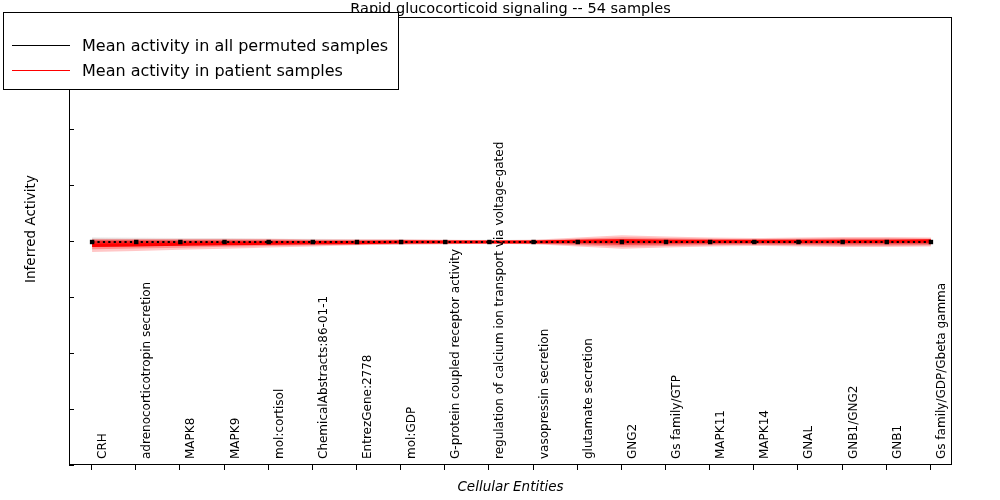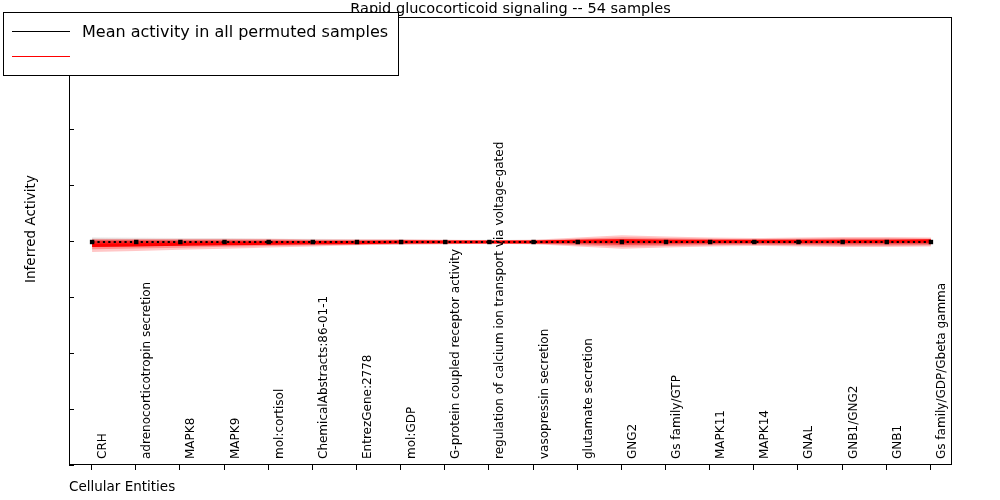--- a/index.html
+++ b/index.html
@@ -70,24 +70,25 @@
     width: 5px;
     height: 0;
     border-top: 1.2px solid #000000;
   }
   
   #xlabel {
     position: absolute;
     left: 69px;
     top: 478px;
     width: 883px;
-    text-align: left;
+    text-align: center;
     font-size: 13.5px;
     color: #000000;
     white-space: nowrap;
+    font-style: italic;
   }
   .xtick-mark {
     position: absolute;
     top: 0px;
     height: 5px;
     width: 0;
     border-left: 1.2px solid #000000;
   }
   .xtick-label {
     position: absolute;
@@ -98,21 +99,21 @@
     transform-origin: 0% 0%;
     line-height: 1;
   }
   
   #legend {
     position: absolute;
     left: 3px;
     top: 12px;
     border: 1.2px solid #000000;
     background: #ffffff;
-    padding: 6px 10px 6px 8px;
+    padding: 20px 10px 6px 8px;
     box-sizing: border-box;
   }
   .legend-row {
     display: flex;
     align-items: center;
     height: 25px;
   }
   .legend-swatch {
     width: 58px;
     height: 0;
@@ -234,16 +235,17 @@
   <div id="ylabel">Inferred Activity</div>
   <div id="xlabel">Cellular Entities</div>
 
   <div id="legend">
     <div class="legend-row">
       <div class="legend-swatch" style="border-top:1.6px solid #000000;"></div>
       <div class="legend-text">Mean activity in all permuted samples</div>
     </div>
     <div class="legend-row">
       <div class="legend-swatch" style="border-top:1.6px solid #ff0000;"></div>
+      <div class="legend-text">Mean activity in patient samples</div>
     </div>
   </div>
 
 </div>
 
 </body></html>

